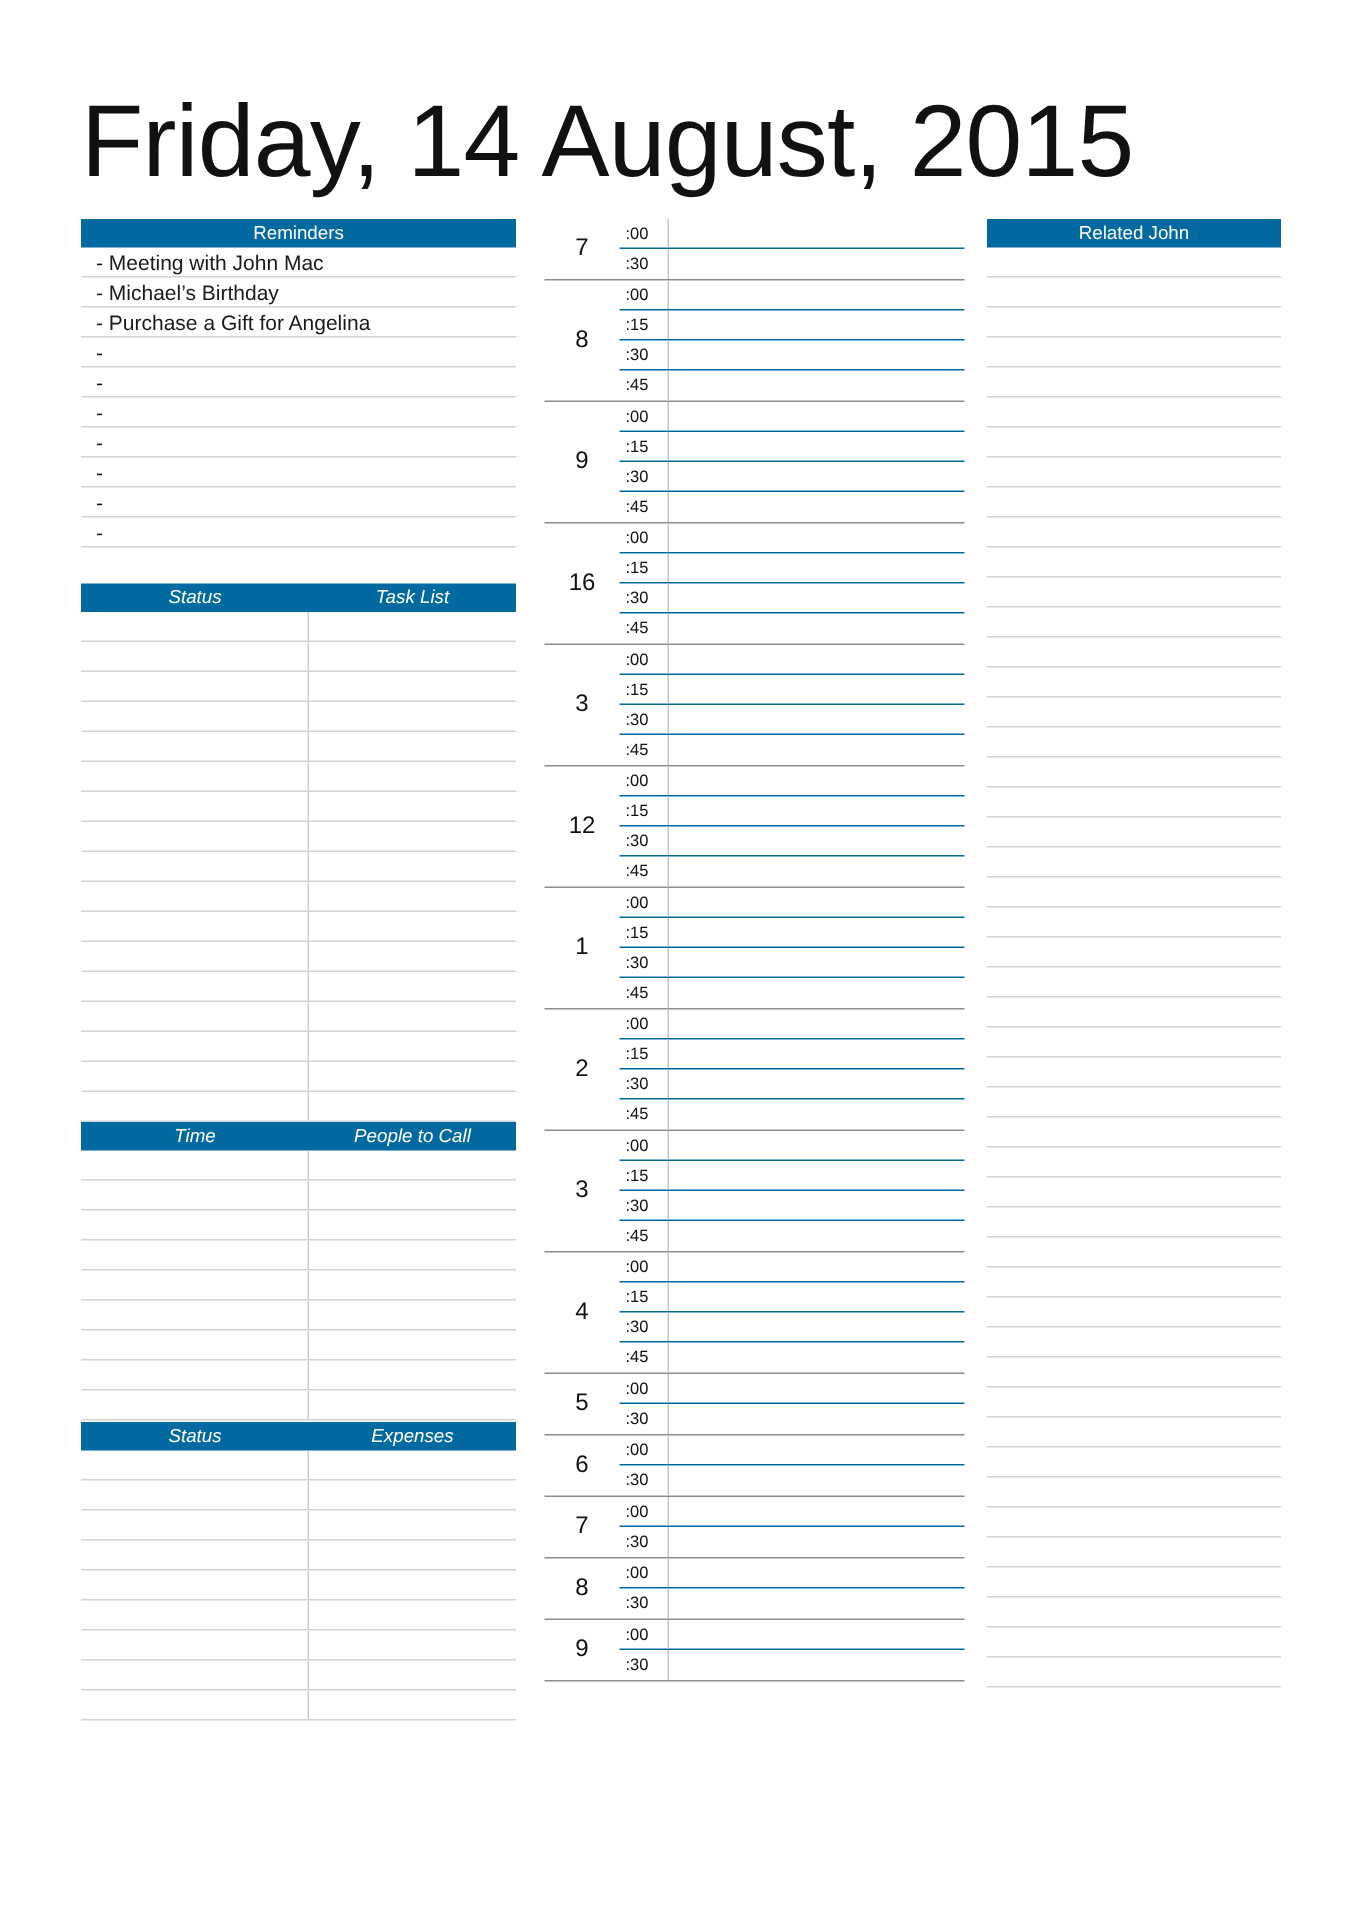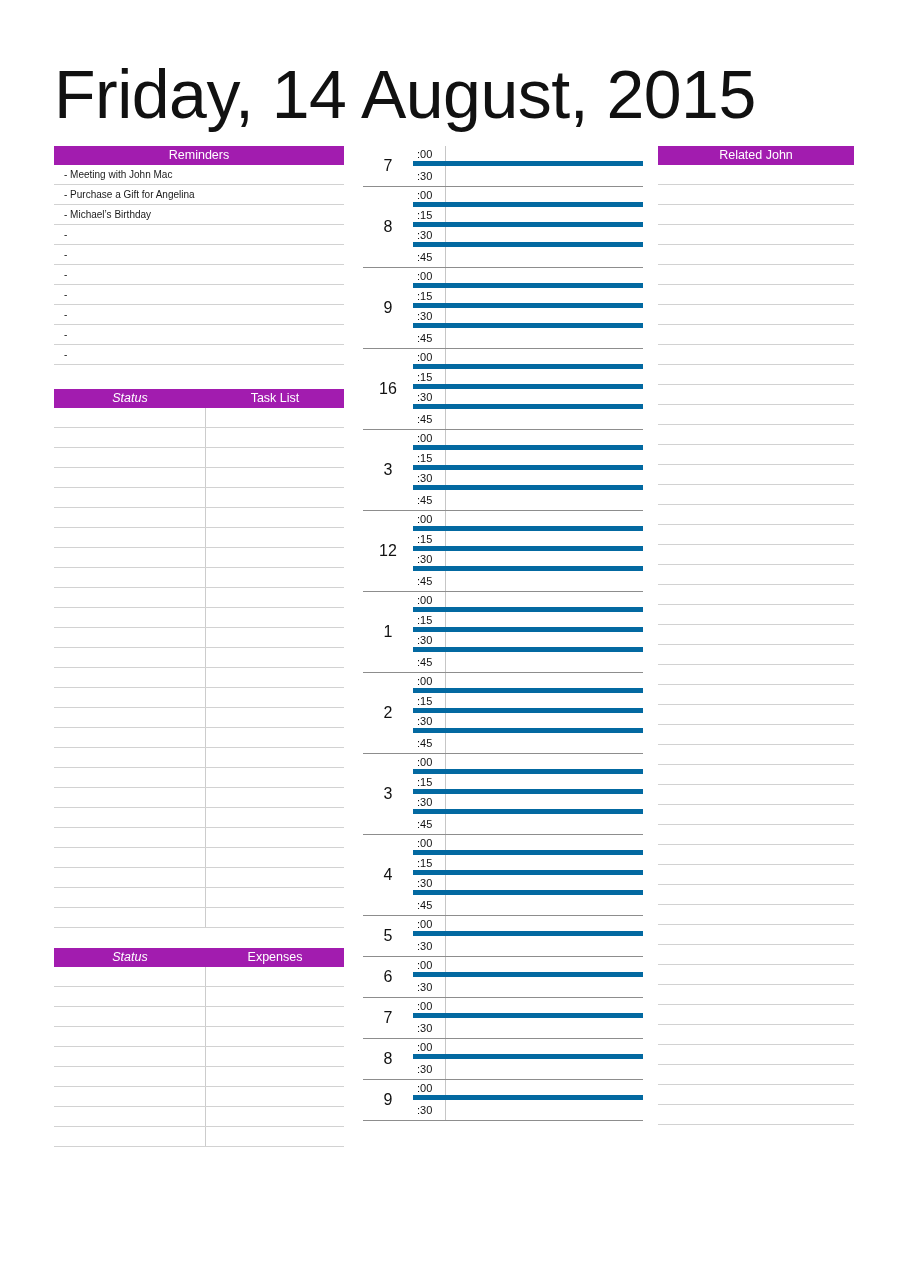--- a/index.html
+++ b/index.html
@@ -26,21 +26,21 @@
     letter-spacing: -0.5px;
     color: #111111;
     white-space: nowrap;
   }
 
   
   .panel {
     position: absolute;
   }
   .panel-head {
-    background: #a21caf;
+    background: #0369a1;
     color: #ffffff;
     font-size: 12.5px;
     height: 19px;
     line-height: 19px;
     display: flex;
     width: 100%;
     box-sizing: border-box;
   }
   .panel-head .head-cell {
     text-align: center;
@@ -71,28 +71,28 @@
     display: flex;
     align-items: center;
   }
   .cell.divider {
     border-right: 1px solid #cccccc;
   }
 
   
   #reminders-panel { left: 54px; top: 146px; width: 290px; }
   #reminders-panel .row { height: 20px; }
-  #reminders-panel .cell { width: 100%; padding-left: 10px; font-size: 10px; color: #1a1a1a; }
+  #reminders-panel .cell { width: 100%; padding-left: 10px; font-size: 14px; color: #1a1a1a; }
 
   
   .two-col .row { height: 20px; }
   .two-col .col-a { width: 152px; }
   .two-col .col-b { width: 138px; }
   .two-col .panel-head .head-cell.col-a { width: 152px; font-style: italic; }
-  .two-col .panel-head .head-cell.col-b { width: 138px; }
+  .two-col .panel-head .head-cell.col-b { width: 138px; font-style: italic; }
 
   #status-panel   { left: 54px; top: 389px; width: 290px; }
   #time-panel     { left: 54px; top: 748px; width: 290px; }
   #amount-panel   { left: 54px; top: 948px; width: 290px; }
 
   
   #task-detail-panel { left: 363px; top: 146px; width: 280px; }
   #task-detail-panel .schedule { width: 100%; }
   .hour-block {
     display: flex;
@@ -110,21 +110,21 @@
     box-sizing: border-box;
   }
   .slots {
     flex: 1 1 auto;
     box-sizing: border-box;
   }
   .slot {
     display: flex;
     height: 20px;
     box-sizing: border-box;
-    border-bottom: 5px solid #0369a1;
+    border-bottom: 1px solid #0369a1;
   }
   .hour-block .slots .slot:last-child { border-bottom: none; }
   .slot-min {
     width: 33px;
     flex: 0 0 33px;
     font-size: 11px;
     display: flex;
     align-items: center;
     padding-left: 4px;
     box-sizing: border-box;
@@ -148,24 +148,24 @@
 
 <div class="panel" id="reminders-panel">
   <div class="panel-head single">
     <div class="head-cell">Reminders</div>
   </div>
   <div class="rows" id="reminders-rows">
       <div class="row">
         <div class="cell">- Meeting with John Mac</div>
       </div>
       <div class="row">
+        <div class="cell">- Michael’s Birthday</div>
+      </div>
+      <div class="row">
         <div class="cell">- Purchase a Gift for Angelina</div>
-      </div>
-      <div class="row">
-        <div class="cell">- Michael’s Birthday</div>
       </div>
       <div class="row">
         <div class="cell">-</div>
       </div>
       <div class="row">
         <div class="cell">-</div>
       </div>
       <div class="row">
         <div class="cell">-</div>
       </div>
@@ -255,20 +255,24 @@
         <div class="cell col-b"></div>
       </div>
       <div class="row">
         <div class="cell divider col-a"></div>
         <div class="cell col-b"></div>
       </div>
     </div>
 </div>
 
 <div class="panel two-col" id="time-panel">
+  <div class="panel-head">
+    <div class="head-cell col-a">Time</div>
+    <div class="head-cell col-b">People to Call</div>
+  </div>
   <div class="rows" id="time-rows">
       <div class="row">
         <div class="cell divider col-a"></div>
         <div class="cell col-b"></div>
       </div>
       <div class="row">
         <div class="cell divider col-a"></div>
         <div class="cell col-b"></div>
       </div>
       <div class="row">

